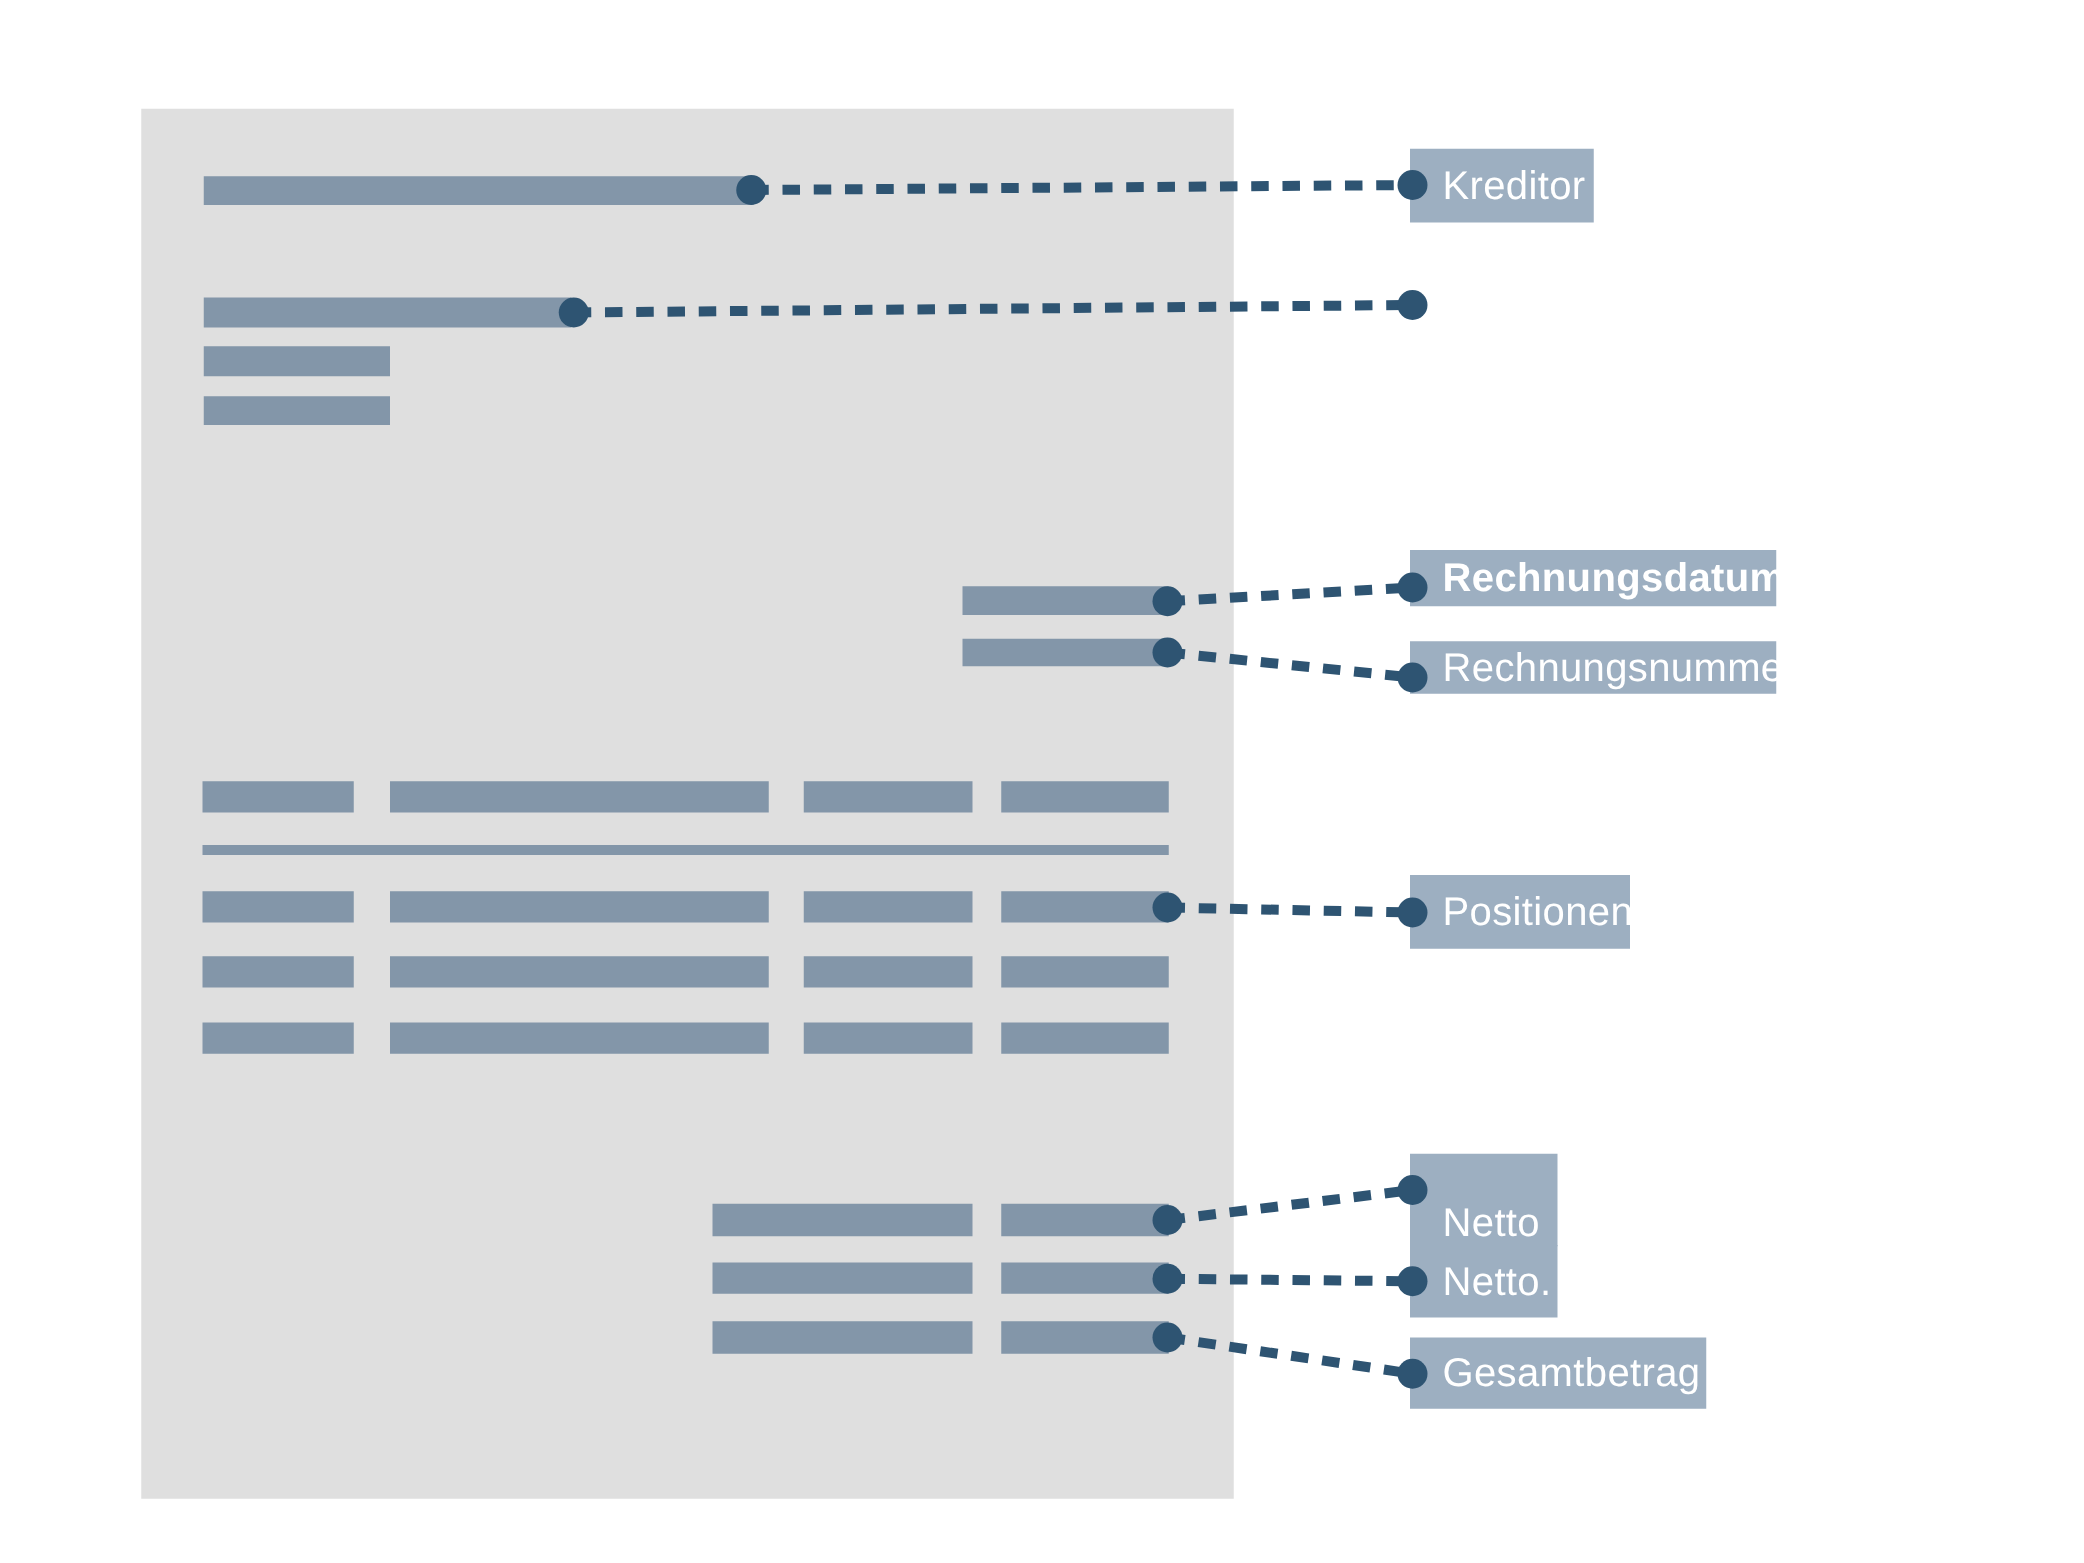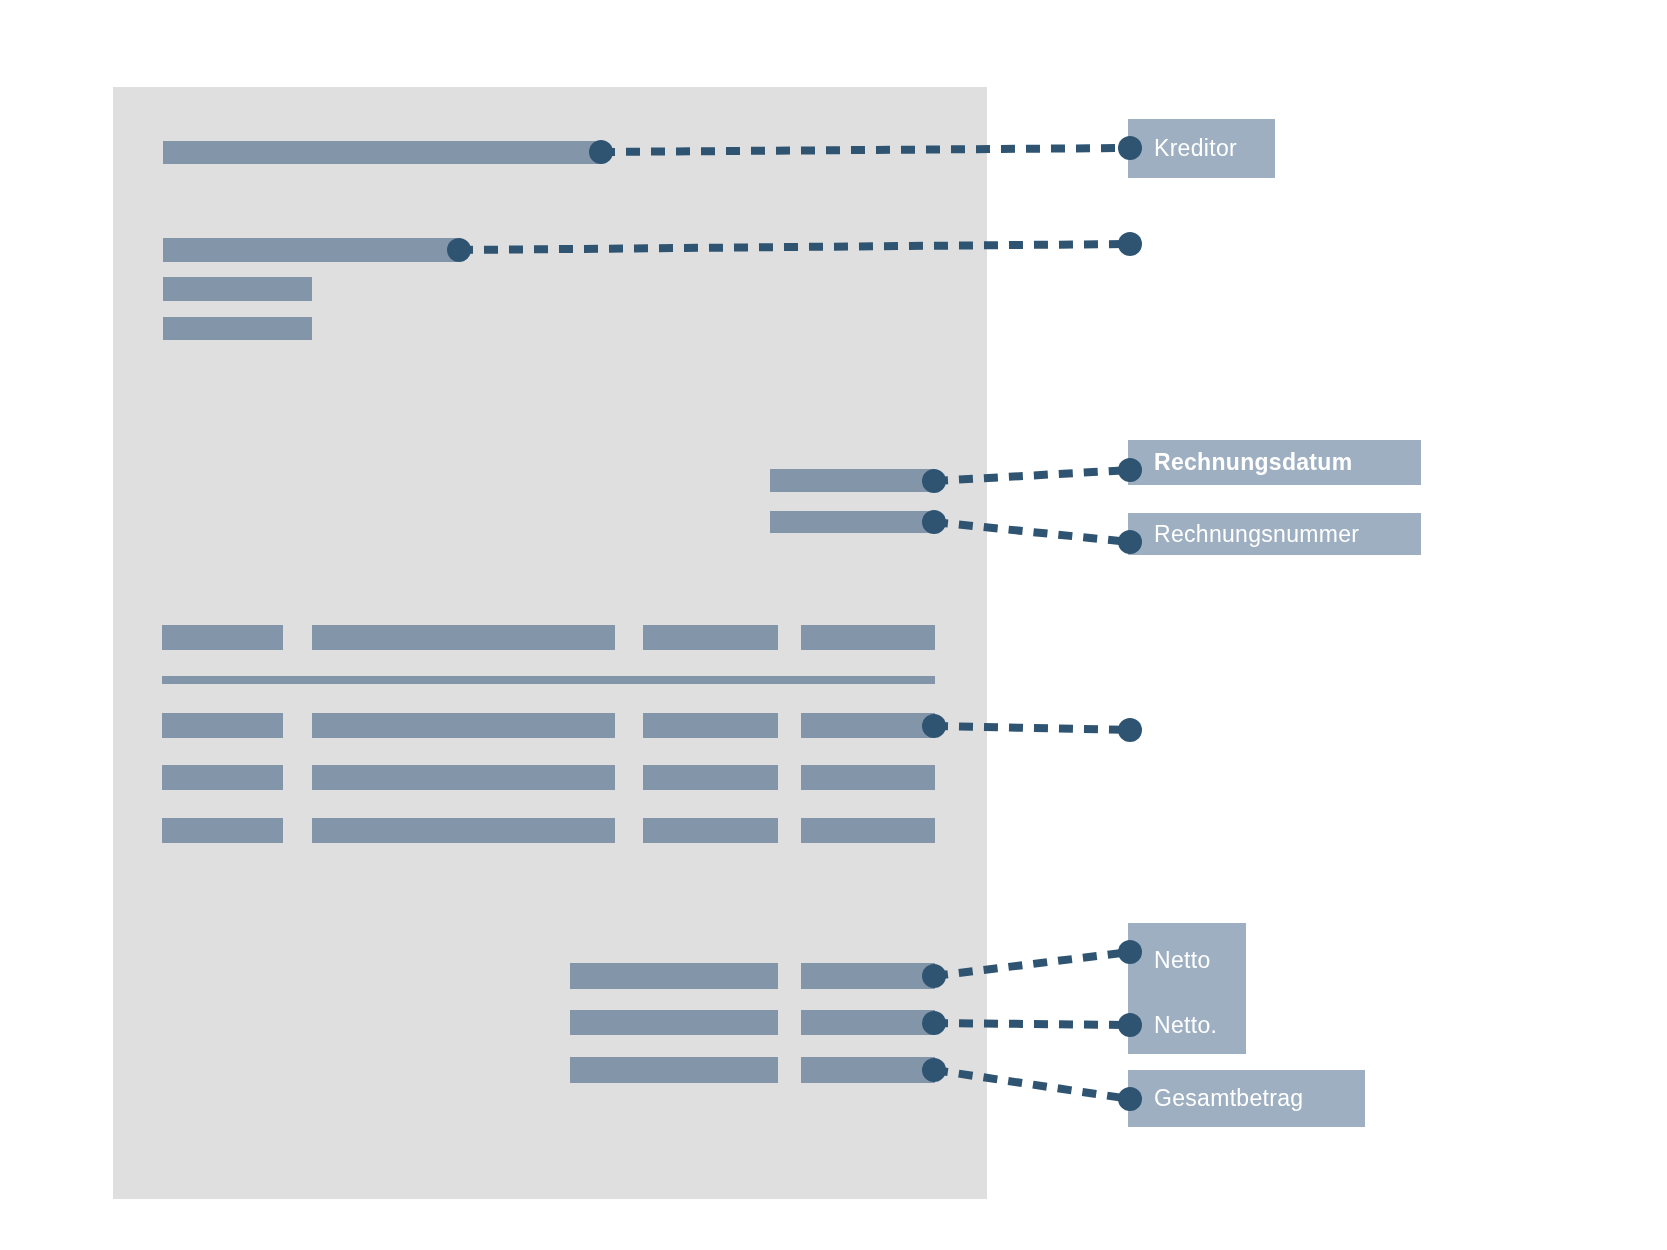--- a/index.html
+++ b/index.html
@@ -28,21 +28,21 @@
     background: var(--placeholder-bar, #8396a9);
   }
   .label-box {
     position: absolute;
     background: var(--label-bg, #9dafc1);
     color: var(--label-text, #ffffff);
     display: flex;
     align-items: center;
     padding-left: 26px;
     box-sizing: border-box;
-    font-size: 23px;
+    font-size: 32px;
     font-weight: 400;
     letter-spacing: 0.3px;
     white-space: nowrap;
   }
   .connectors {
     position: absolute;
     left: 0;
     top: 0;
     pointer-events: none;
   }
@@ -53,21 +53,21 @@
   }
   .connectors circle {
     fill: var(--connector, #2e5472);
   }
   
   .lbl-kreditor        { left: 1128px; top: 119px;  width: 147px; height: 59px; }
   .lbl-anschrift       { left: 1128px; top: 215px;  width: 175px; height: 59px; }
   .lbl-rechnungsdatum  { left: 1128px; top: 440px;  width: 293px; height: 45px; font-weight: bold; }
   .lbl-rechnungsnummer { left: 1128px; top: 513px;  width: 293px; height: 42px; }
   .lbl-positionen      { left: 1128px; top: 700px;  width: 176px; height: 59px; }
-  .lbl-netto           { left: 1128px; top: 923px;  width: 118px; height: 74px; }
+  .lbl-netto           { left: 1128px; top: 923px;  width: 118px; height: 74px; align-items: flex-end; }
   .lbl-mwst            { left: 1128px; top: 996px;  width: 118px; height: 58px; }
   .lbl-gesamtbetrag    { left: 1128px; top: 1070px; width: 237px; height: 57px; }
 </style>
 </head>
 <body>
 
 <div class="page">
 
   <div class="doc"></div>
 
@@ -110,20 +110,23 @@
 
   <div class="label-box lbl-kreditor">
     <span>Kreditor</span>
   </div>
   <div class="label-box lbl-rechnungsdatum">
     <span>Rechnungsdatum</span>
   </div>
   <div class="label-box lbl-rechnungsnummer">
     <span>Rechnungsnummer</span>
   </div>
+  <div class="label-box lbl-positionen">
+    <span>Positionen</span>
+  </div>
   <div class="label-box lbl-netto">
     <span>Netto</span>
   </div>
   <div class="label-box lbl-mwst">
     <span>Netto.</span>
   </div>
   <div class="label-box lbl-gesamtbetrag">
     <span>Gesamtbetrag</span>
   </div>
 

